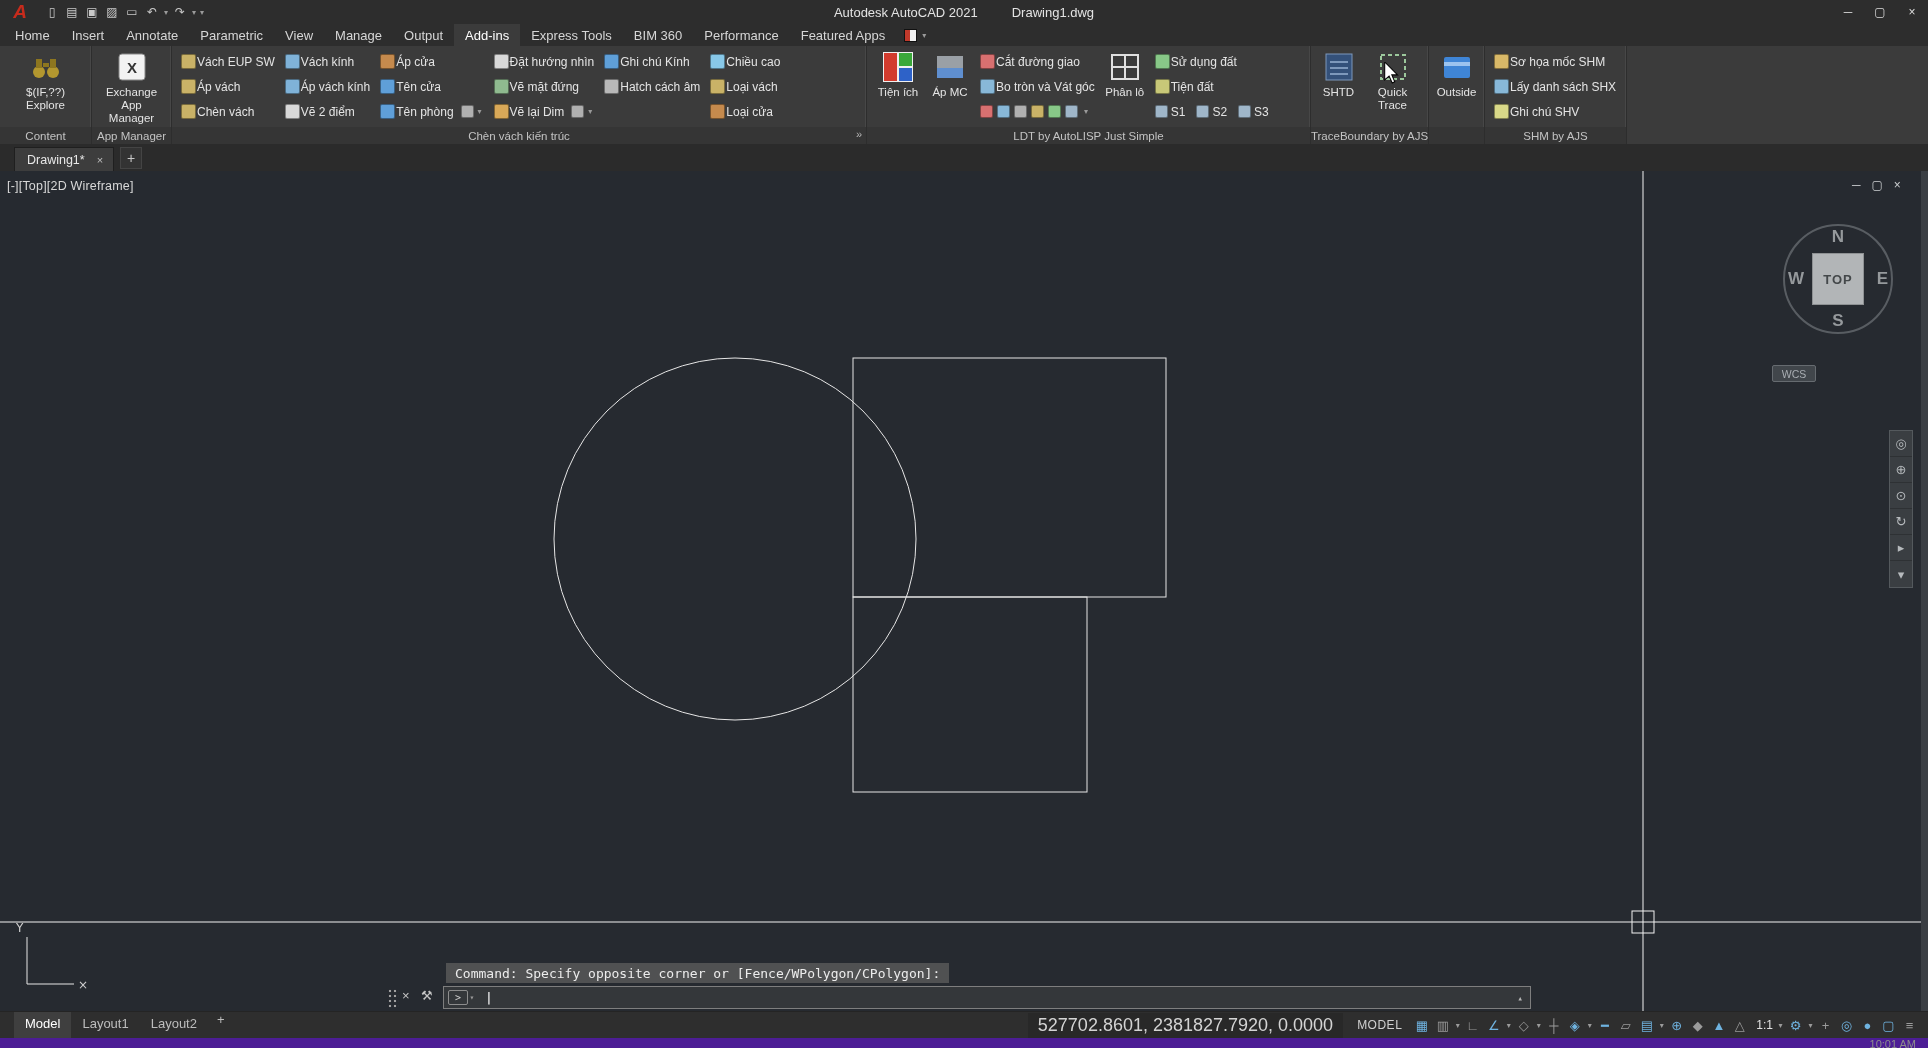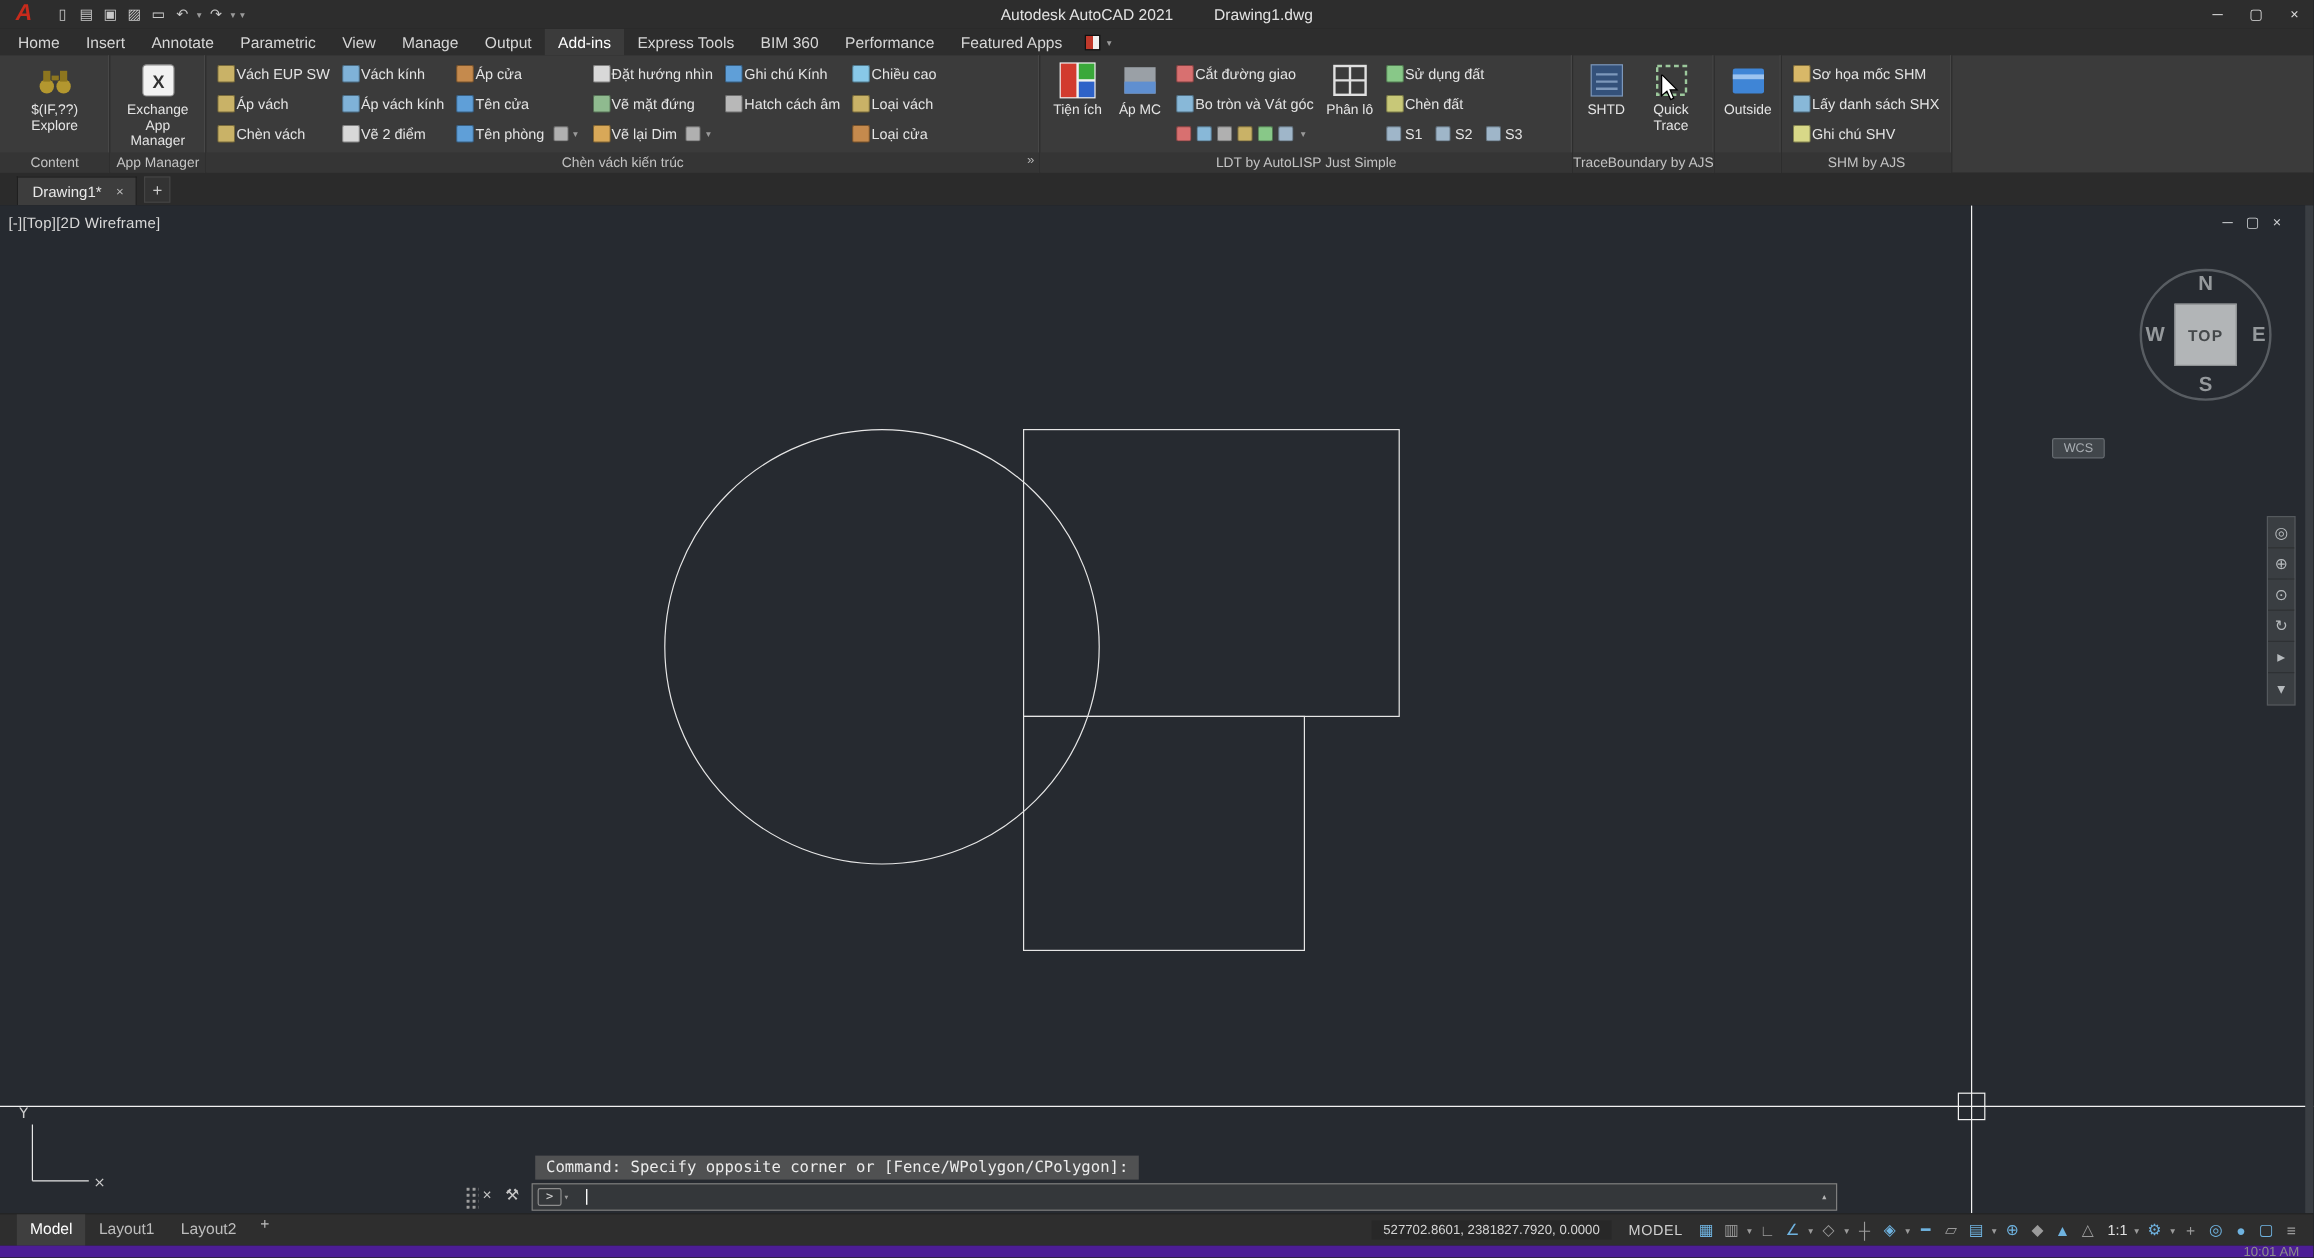--- a/index.html
+++ b/index.html
@@ -66,21 +66,21 @@
   .viewcube { position:absolute; left:1783px; top:53px; width:110px; height:110px; border-radius:50%;
               border:2px solid rgba(150,155,160,.45); }
   .vc-letter { position:absolute; color:#95999c; font-weight:bold; font-size:17px; }
   .vc-n { top:1px;  left:50%; transform:translateX(-50%); }
   .vc-s { bottom:1px; left:50%; transform:translateX(-50%); }
   .vc-w { left:3px;  top:50%; transform:translateY(-50%); }
   .vc-e { right:3px; top:50%; transform:translateY(-50%); }
   .vc-top { position:absolute; left:50%; top:50%; transform:translate(-50%,-50%); width:52px; height:52px;
             background:#b2b5b7; color:#44484a; font-weight:bold; font-size:13px; letter-spacing:1px;
             display:flex; align-items:center; justify-content:center; border:1px solid #8e9193; }
-  .wcs { position:absolute; left:1710px; top:194px; width:44px; height:17px; background:#41464b;
+  .wcs { position:absolute; left:1772px; top:194px; width:44px; height:17px; background:#41464b;
          border:1px solid #666b70; color:#a9aeb3; font-size:10.5px; display:flex; align-items:center;
          justify-content:center; border-radius:2px; }
   .navbar { position:absolute; left:1889px; top:259px; width:24px; background:rgba(66,70,74,.72);
             border:1px solid rgba(125,130,135,.4); display:flex; flex-direction:column; }
   .nicon { height:26px; display:flex; align-items:center; justify-content:center; color:#b6babd;
            font-size:13px; border-bottom:1px solid rgba(25,25,25,.35); }
   .nicon:last-child { border-bottom:none; }
   .edge-strip { position:absolute; right:0; top:0; width:7px; height:840px; background:#3a3e43; }
 
   
@@ -103,21 +103,21 @@
   
   .mouse-cursor { position:absolute; left:1384px; top:62px; z-index:60; }
 
   
   .statusbar { height:27px; background:#2e2e2e; border-top:1px solid #242424; display:flex;
                padding-left:14px; flex:none; }
   .ltab { padding:4px 11px; color:#bdbdbd; font-size:13px; }
   .ltab.active { background:#3f3f3f; color:#ffffff; }
   .lplus { padding:0 9px; color:#bdbdbd; font-size:13px; }
   .stright { margin-left:auto; display:flex; align-items:center; padding-right:8px; }
-  .coords { color:#d4d4d4; font-size:11px; padding:2px 10px; background:#282828; margin-right:10px; white-space:nowrap; }
+  .coords { color:#d4d4d4; font-size:18px; padding:2px 10px; background:#282828; margin-right:10px; white-space:nowrap; }
   .modelbtn { color:#d0d0d0; font-size:12px; letter-spacing:.5px; padding:0 9px 0 4px; }
   .sico { width:21px; height:21px; display:flex; align-items:center; justify-content:center;
           color:#9b9b9b; font-size:13px; }
   .sico.on { color:#6fb3e0; }
   .scaret { width:9px; display:flex; justify-content:center; color:#9b9b9b; font-size:8px; }
   .scale { color:#e2e2e2; font-size:12px; padding:0 3px 0 6px; }
 
   
   .taskbar { height:10px; background:#4c1d95; position:relative; overflow:hidden; flex:none; }
   .clock { position:absolute; right:12px; top:0; color:#8d8d8d; font-size:11px; line-height:13px; }
@@ -344,21 +344,21 @@
           </svg>
           <span class="blabel">Phân lô</span>
         </div>
         <div class="smallcol">
           <div class="sbtn">
             <span class="sicon" style="background: rgb(136, 200, 136);"></span>
             <span>Sử dụng đất</span>
           </div>
           <div class="sbtn">
             <span class="sicon" style="background: rgb(200, 200, 120);"></span>
-            <span>Chèn đất</span>
+            <span>Tiện đất</span>
           </div>
           <div class="tool-row">
             <span class="s-item">
               <span class="mini" style="background: rgb(159, 182, 201);"></span>
               <span>S1</span>
             </span>
             <span class="s-item">
               <span class="mini" style="background: rgb(159, 182, 201);"></span>
               <span>S2</span>
             </span>

